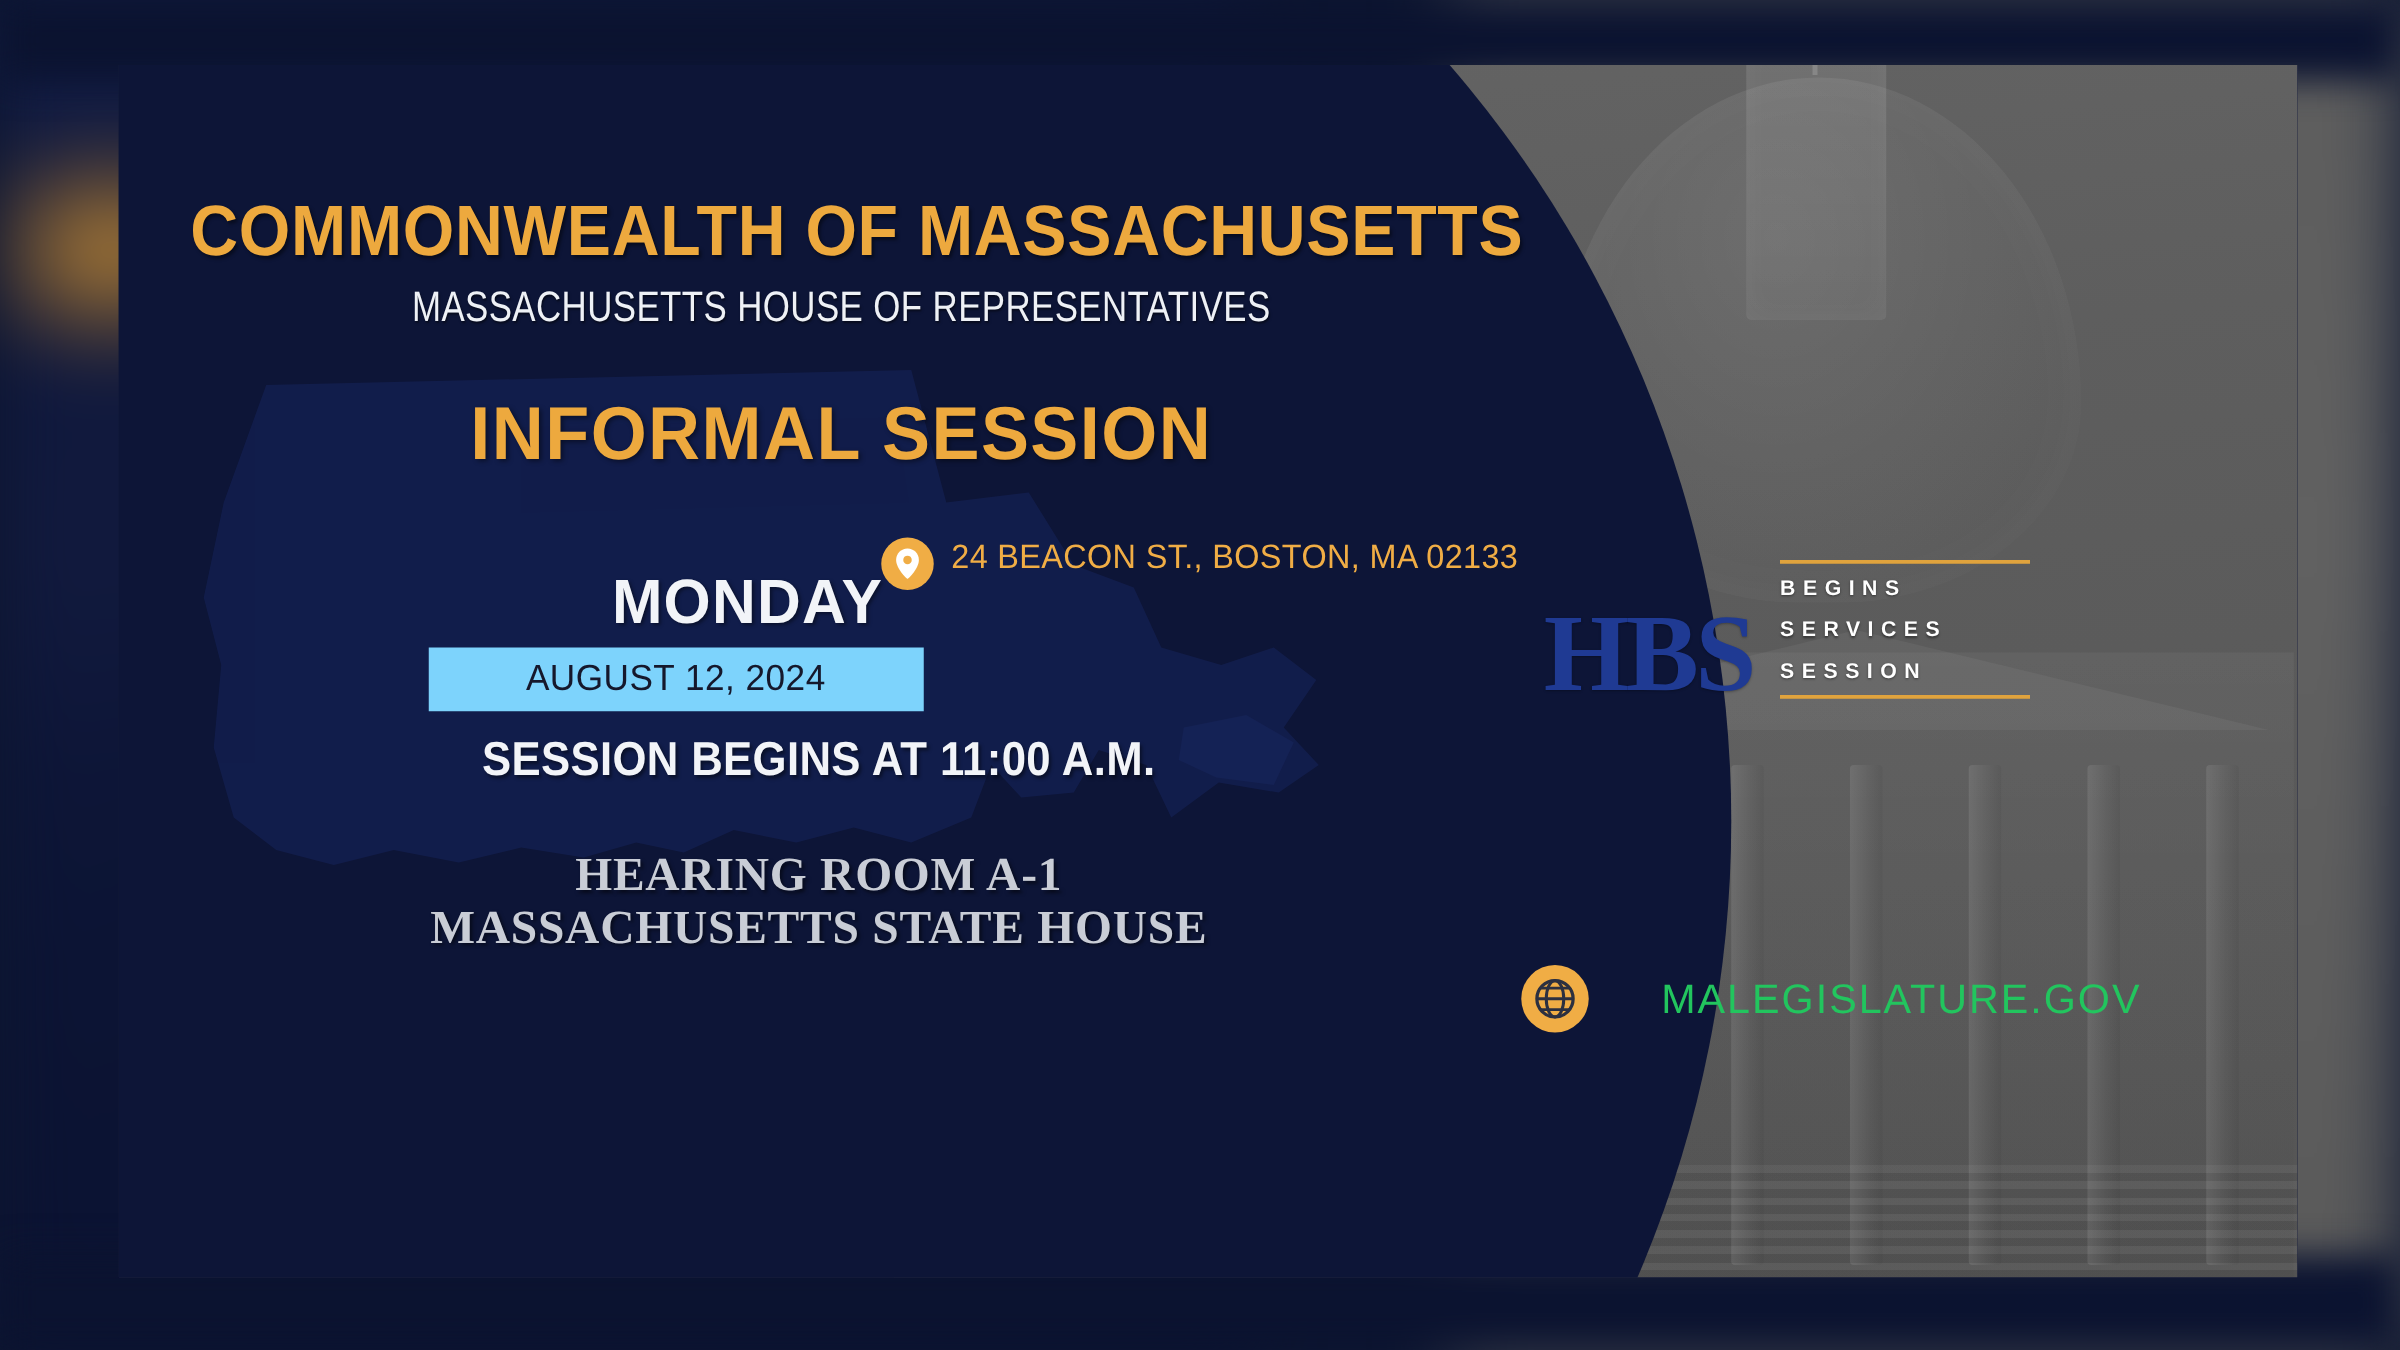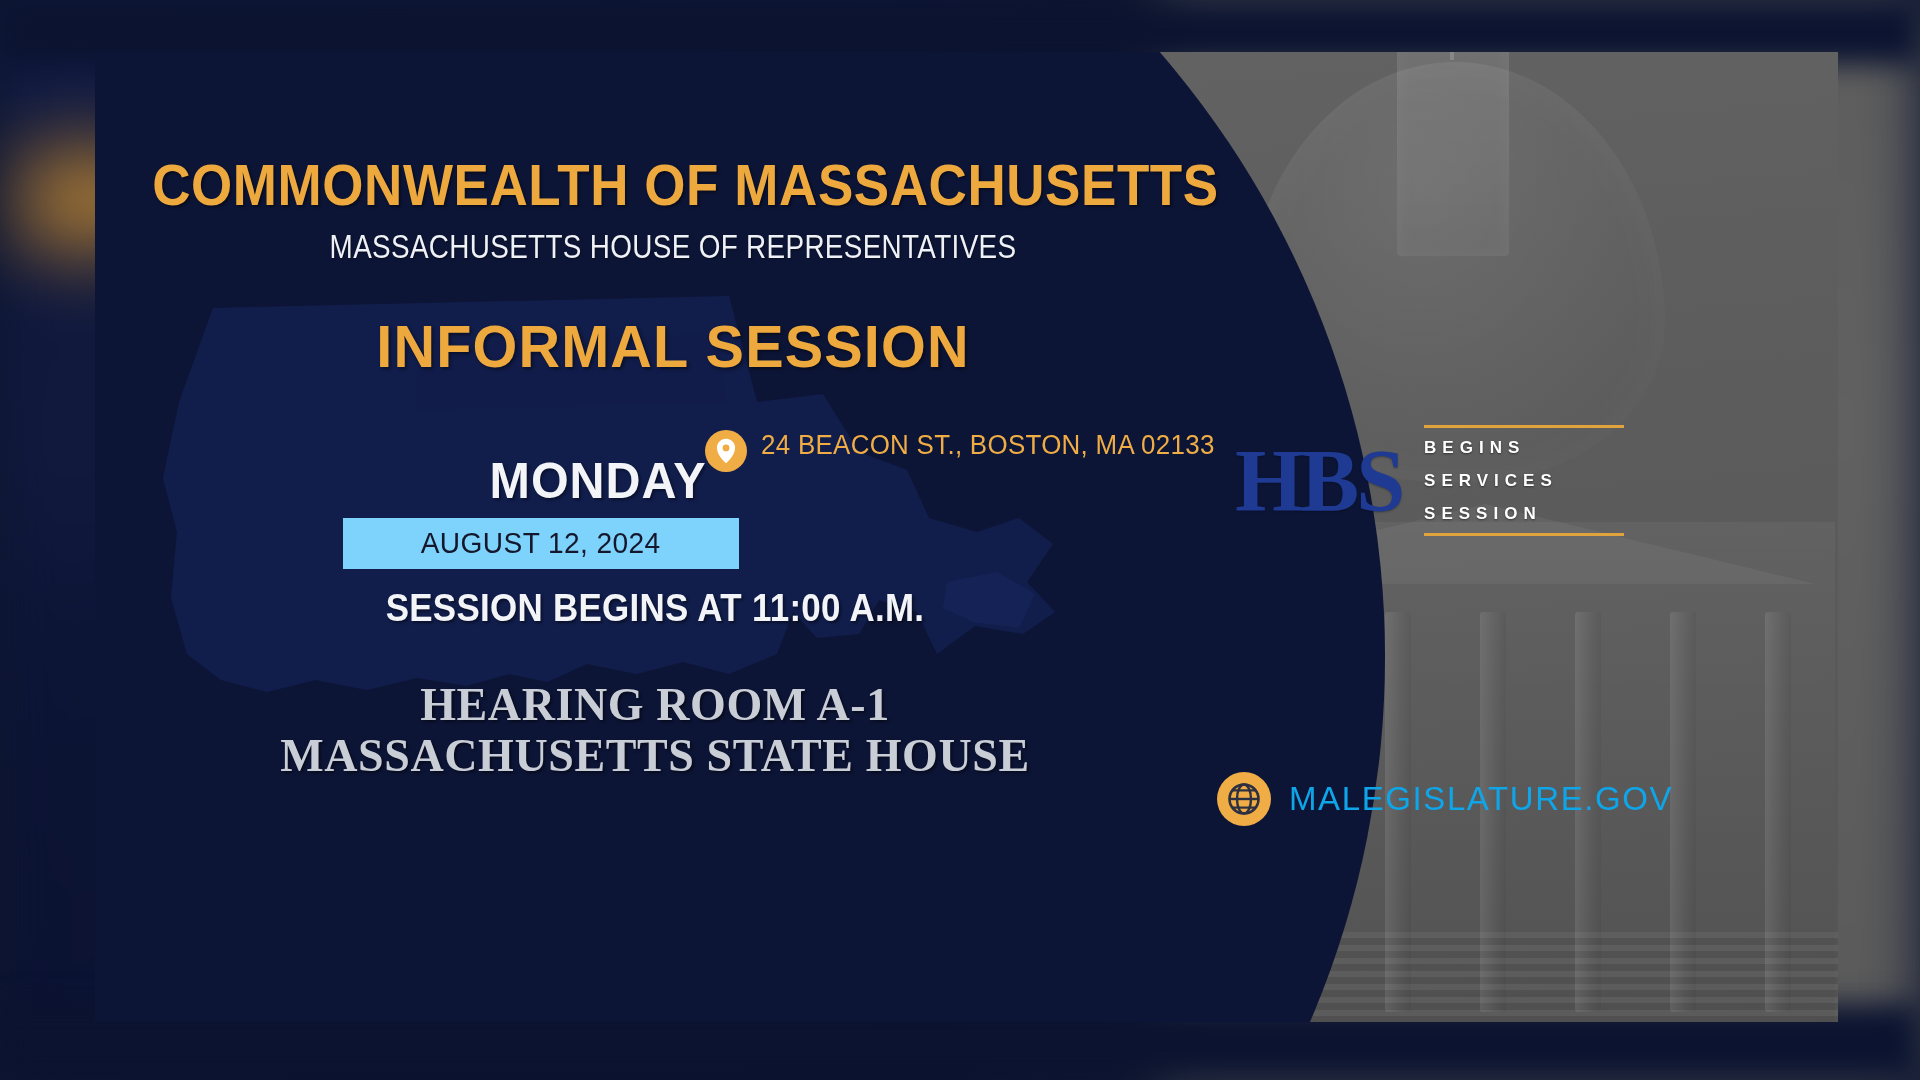--- a/index.html
+++ b/index.html
@@ -158,46 +158,46 @@
     position:absolute;left:60px;top:490px;width:1000px;text-align:center;
     color:#f2f4f8;font-size:38px;font-weight:bold;letter-spacing:.3px;
     transform:scaleX(.92);transform-origin:center;white-space:nowrap;
     text-shadow:2px 2px 3px rgba(0,0,0,.45);
   }
   .begins{top:535px;}
 
   .venue{
     position:absolute;left:60px;top:628px;width:1000px;text-align:center;
     color:#c9cdd6;font-family:"Liberation Serif", serif;
-    font-size:46px;font-weight:bold;line-height:1.10;letter-spacing:.6px;
+    font-size:38px;font-weight:bold;line-height:1.10;letter-spacing:.6px;
     text-shadow:2px 2px 3px rgba(0,0,0,.5);
   }
 
   
-  #hbs{position:absolute;left:1140px;top:367px;display:flex;align-items:center;}
+  #hbs{position:absolute;left:1140px;top:390px;display:flex;align-items:flex-end;}
   #hbs .mark{
     color:#1f3a93;font-family:"Liberation Serif", serif;font-weight:bold;
     font-size:88px;letter-spacing:-3px;line-height:.95;
     text-shadow:0 1px 2px rgba(0,0,0,.3);
   }
   #hbs .words{margin-left:22px;padding:6px 0;}
   #hbs .rule{height:3px;background:#e0a33d;width:200px;}
   #hbs .wl{
     color:#ffffff;font-size:17px;font-weight:bold;letter-spacing:6px;
     line-height:1.52;margin:7px 0;text-shadow:0 1px 2px rgba(0,0,0,.45);
   }
 
   
   #site{position:absolute;left:1122px;top:720px;display:flex;align-items:center;gap:18px;}
   .globe-badge{
     width:54px;height:54px;border-radius:50%;background:#f0ad45;
     display:flex;align-items:center;justify-content:center;flex:0 0 auto;
   }
   .site-text{
-    color:#0ea5e9;font-size:33px;letter-spacing:1.6px;white-space:nowrap;
+    color:#22c55e;font-size:33px;letter-spacing:1.6px;white-space:nowrap;margin-left:40px;
   }
 </style>
 </head>
 <body>
 
 <div id="backdrop">
   <div id="bd-left"></div>
   <div id="bd-right"></div>
   <div id="bd-top"></div>
   <div id="bd-bot"></div>

